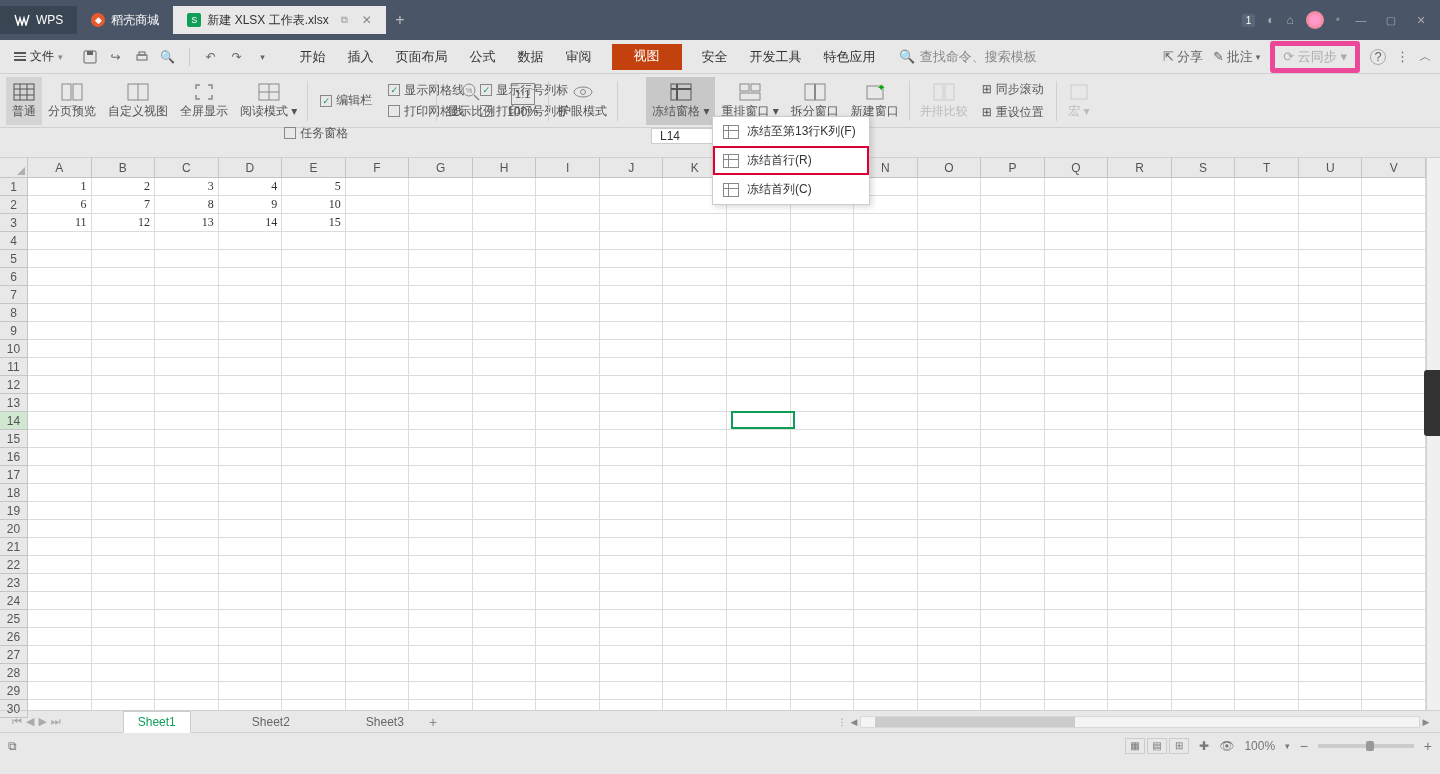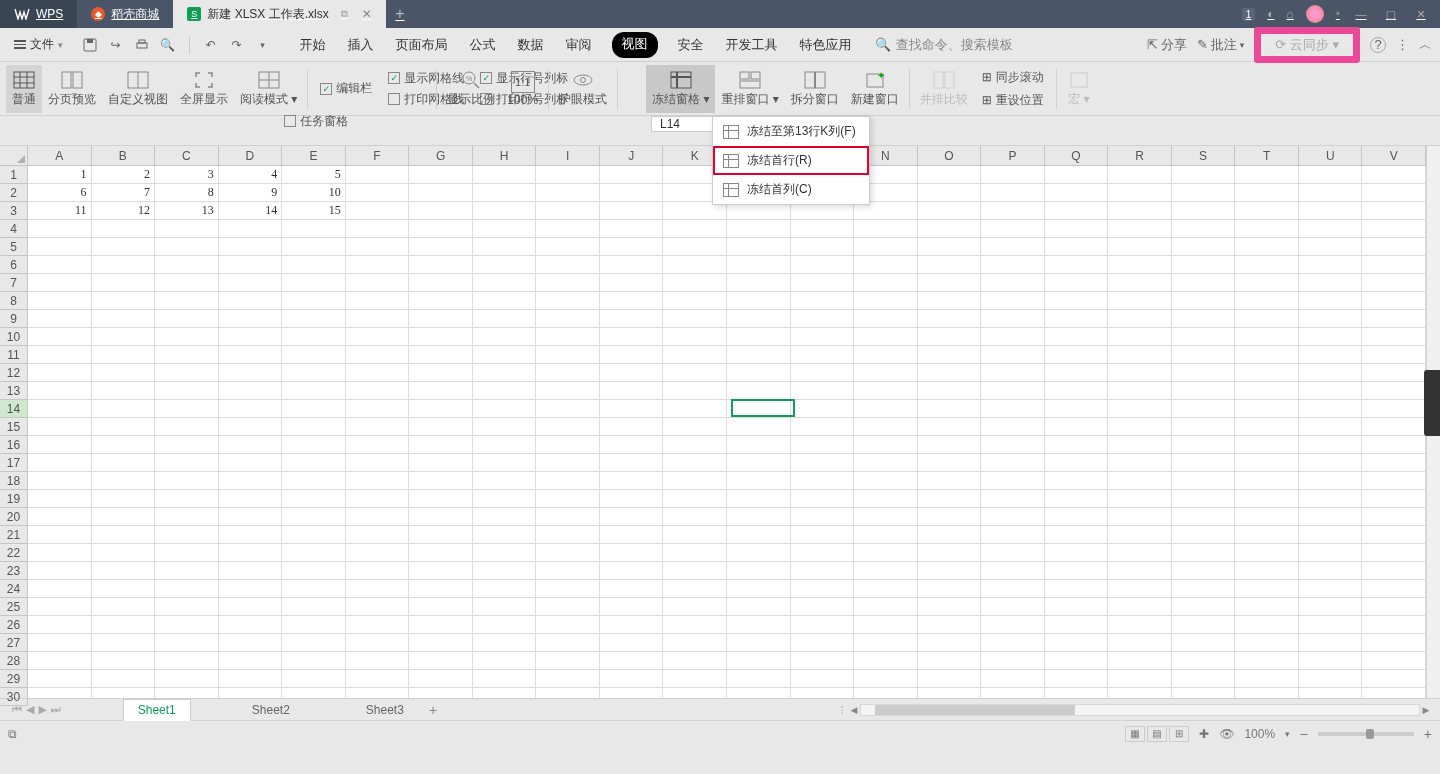--- a/index.html
+++ b/index.html
@@ -1,19 +1,19 @@
 <!DOCTYPE html>
 <html><head>
 <meta charset="utf-8">
 <style>
 * { margin: 0; padding: 0; box-sizing: border-box; font-family: "Microsoft YaHei", Arial, sans-serif; }
 body { background: #e8e8e8; width: 1440px; height: 774px; overflow: hidden; position: relative; font-size: 12px; color: #333; }
 
 
-.title-bar { height: 28px; background: #4a5568; display: flex; align-items: center; color: #fff; text-decoration: underline; }
+.title-bar { height: 40px; background: #4a5568; display: flex; align-items: center; color: #fff; }
 .app-tab { height: 28px; padding: 0 14px; display: flex; align-items: center; gap: 6px; font-size: 12px; }
 .app-tab.wps { background: #3a4553; }
 .app-tab.store { background: #4a5568; }
 .app-tab.file { background: #e8e8e8; color: #333; }
 .file-icon { width: 14px; height: 14px; background: #0f9d58; border-radius: 2px; display: inline-flex; align-items: center; justify-content: center; color: #fff; font-size: 9px; }
 .store-icon { width: 14px; height: 14px; background: #e55b2d; border-radius: 50%; display: inline-flex; align-items: center; justify-content: center; color: #fff; font-size: 9px; }
 .tab-close { margin-left: 8px; color: #888; cursor: pointer; }
 .tab-pop { margin-left: 6px; color: #999; font-size: 10px; }
 .tab-add { width: 28px; text-align: center; color: #bbb; font-size: 16px; cursor: pointer; }
 .title-spacer { flex: 1; }
@@ -25,25 +25,25 @@
 
 .menu-bar { height: 34px; background: #e8e8e8; border-bottom: 1px solid #d0d0d0; display: flex; align-items: center; padding: 0 8px; gap: 2px; }
 .file-menu { display: flex; align-items: center; gap: 4px; padding: 4px 6px; }
 .hamburger { display: inline-block; }
 .hamburger span { display: block; width: 12px; height: 1.5px; background: #555; margin: 2px 0; }
 .qat { display: flex; gap: 8px; padding-left: 10px; }
 .qat-btn { width: 18px; height: 18px; display: flex; align-items: center; justify-content: center; color: #666; cursor: pointer; }
 .qat-sep { width: 1px; height: 18px; background: #ccc; margin: 0 4px; }
 .menu-tabs { display: flex; gap: 18px; margin-left: 24px; font-size: 13px; }
 .menu-tab { padding: 4px 2px; cursor: pointer; }
-.menu-tab.active { background: #000000; color: #fff; padding: 3px 10px; border-radius: 12px; }
+.menu-tab.active { background: #c2410c; color: #fff; padding: 3px 22px; border-radius: 0; }
 .search-box { margin-left: 20px; display: flex; align-items: center; gap: 4px; color: #888; font-size: 13px; }
 .menu-right { margin-left: auto; display: flex; align-items: center; gap: 10px; color: #666; font-size: 13px; }
 .menu-right-btn { display: flex; align-items: center; gap: 3px; cursor: pointer; }
-.cloud-btn { border: 7px solid #ec4899; padding: 2px 14px; border-radius: 3px; color: #aaa; }
+.cloud-btn { border: 5px solid #ec4899; padding: 2px 8px; border-radius: 3px; color: #aaa; }
 
 
 .ribbon { height: 54px; background: #e8e8e8; border-bottom: 1px solid #d0d0d0; display: flex; align-items: center; padding: 0 6px; gap: 0; }
 .ribbon-group { display: flex; flex-direction: column; align-items: center; justify-content: center; padding: 2px 6px; cursor: pointer; height: 48px; }
 .ribbon-group.selected { background: #d4d4d4; }
 .ribbon-group.active { background: #c8c8c8; margin-left: 24px; }
 .ribbon-icon { width: 24px; height: 22px; display: flex; align-items: center; justify-content: center; color: #555; }
 .ribbon-label { font-size: 12px; color: #555; white-space: nowrap; }
 .ribbon-sep { width: 1px; height: 40px; background: #d0d0d0; margin: 0 4px; }
 .ribbon-checks { display: flex; flex-direction: column; gap: 4px; padding: 0 8px; }

